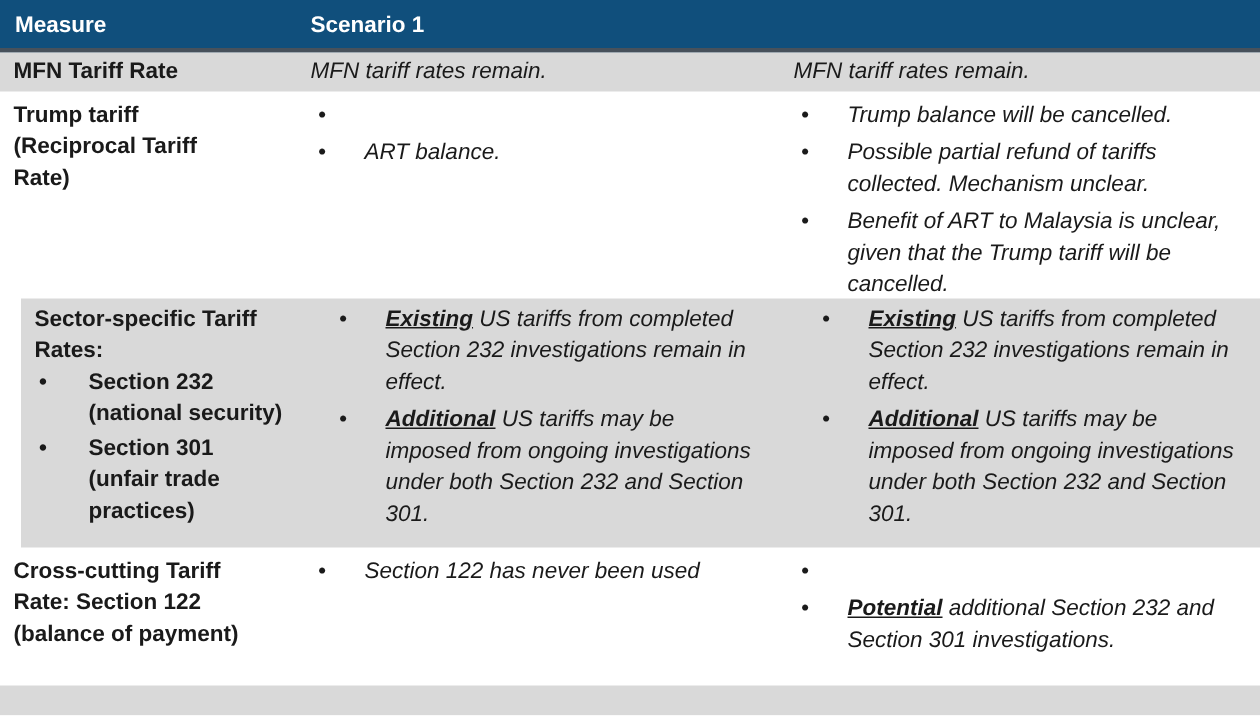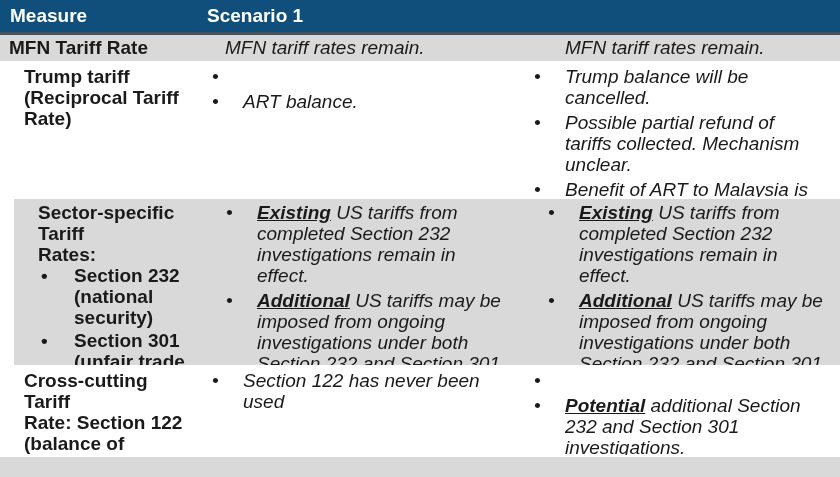--- a/index.html
+++ b/index.html
@@ -1,39 +1,39 @@
 <!DOCTYPE html>
 <html><head>
 <meta charset="utf-8">
 <style>
   html,body{margin:0;padding:0;background:#fff;}
   .page{
     width:840px;height:477px;overflow:hidden;background:#fff;
     font-family:"Liberation Sans","DejaVu Sans",sans-serif;
-    font-size:19px;color:#1a1a1a;position:relative;
+    font-size:15px;color:#1a1a1a;position:relative;
   }
   .hrow{
     display:grid;grid-template-columns:196px 322px 322px;
     height:32px;align-items:center;
     background:#104F7C;color:#ffffff;font-weight:bold;
     border-bottom:3px solid #47515B;
   }
   .hcell{padding-left:11px;}
   .hm{padding-left:10px;}
   .row{
     display:grid;grid-template-columns:196px 322px 322px;
     margin-bottom:2px;overflow:hidden;background:#ffffff;
   }
   .row.shaded{background:#D9D9D9;}
-  .r-mfn-tariff-rate{height:26px;gap:18px;}
+  .r-mfn-tariff-rate{height:26px;}
   .r-trump-tariff{height:134px;}
   .r-sector-specific-tariff-rates{height:166px;margin-left:14px;}
   .r-cross-cutting-tariff-rate{height:88px;}
   .cell{overflow:hidden;}
-  .mcell{padding:3px 6px 0 24px;font-weight:bold;line-height:21px;}
+  .mcell{padding:3px 6px 0 9px;font-weight:bold;line-height:21px;}
   .m-title{white-space:pre-line;}
   .scell{padding:3px 22px 0 16px;line-height:21px;font-style:italic;}
   .r-mfn-tariff-rate .mcell{padding:0 6px 0 9px;line-height:25px;}
   .r-mfn-tariff-rate .scell{padding:0 10px 0 11px;line-height:25px;}
   .b-item{display:flex;margin-bottom:4px;}
   .m-bullet{display:flex;margin-bottom:2px;font-weight:bold;}
   .marker{flex:0 0 31px;}
   .m-bullet .marker{flex:0 0 36px;padding-left:3px;box-sizing:border-box;}
   .b-text{flex:1;white-space:pre-line;}
   .lead{font-weight:bold;text-decoration:underline;}

